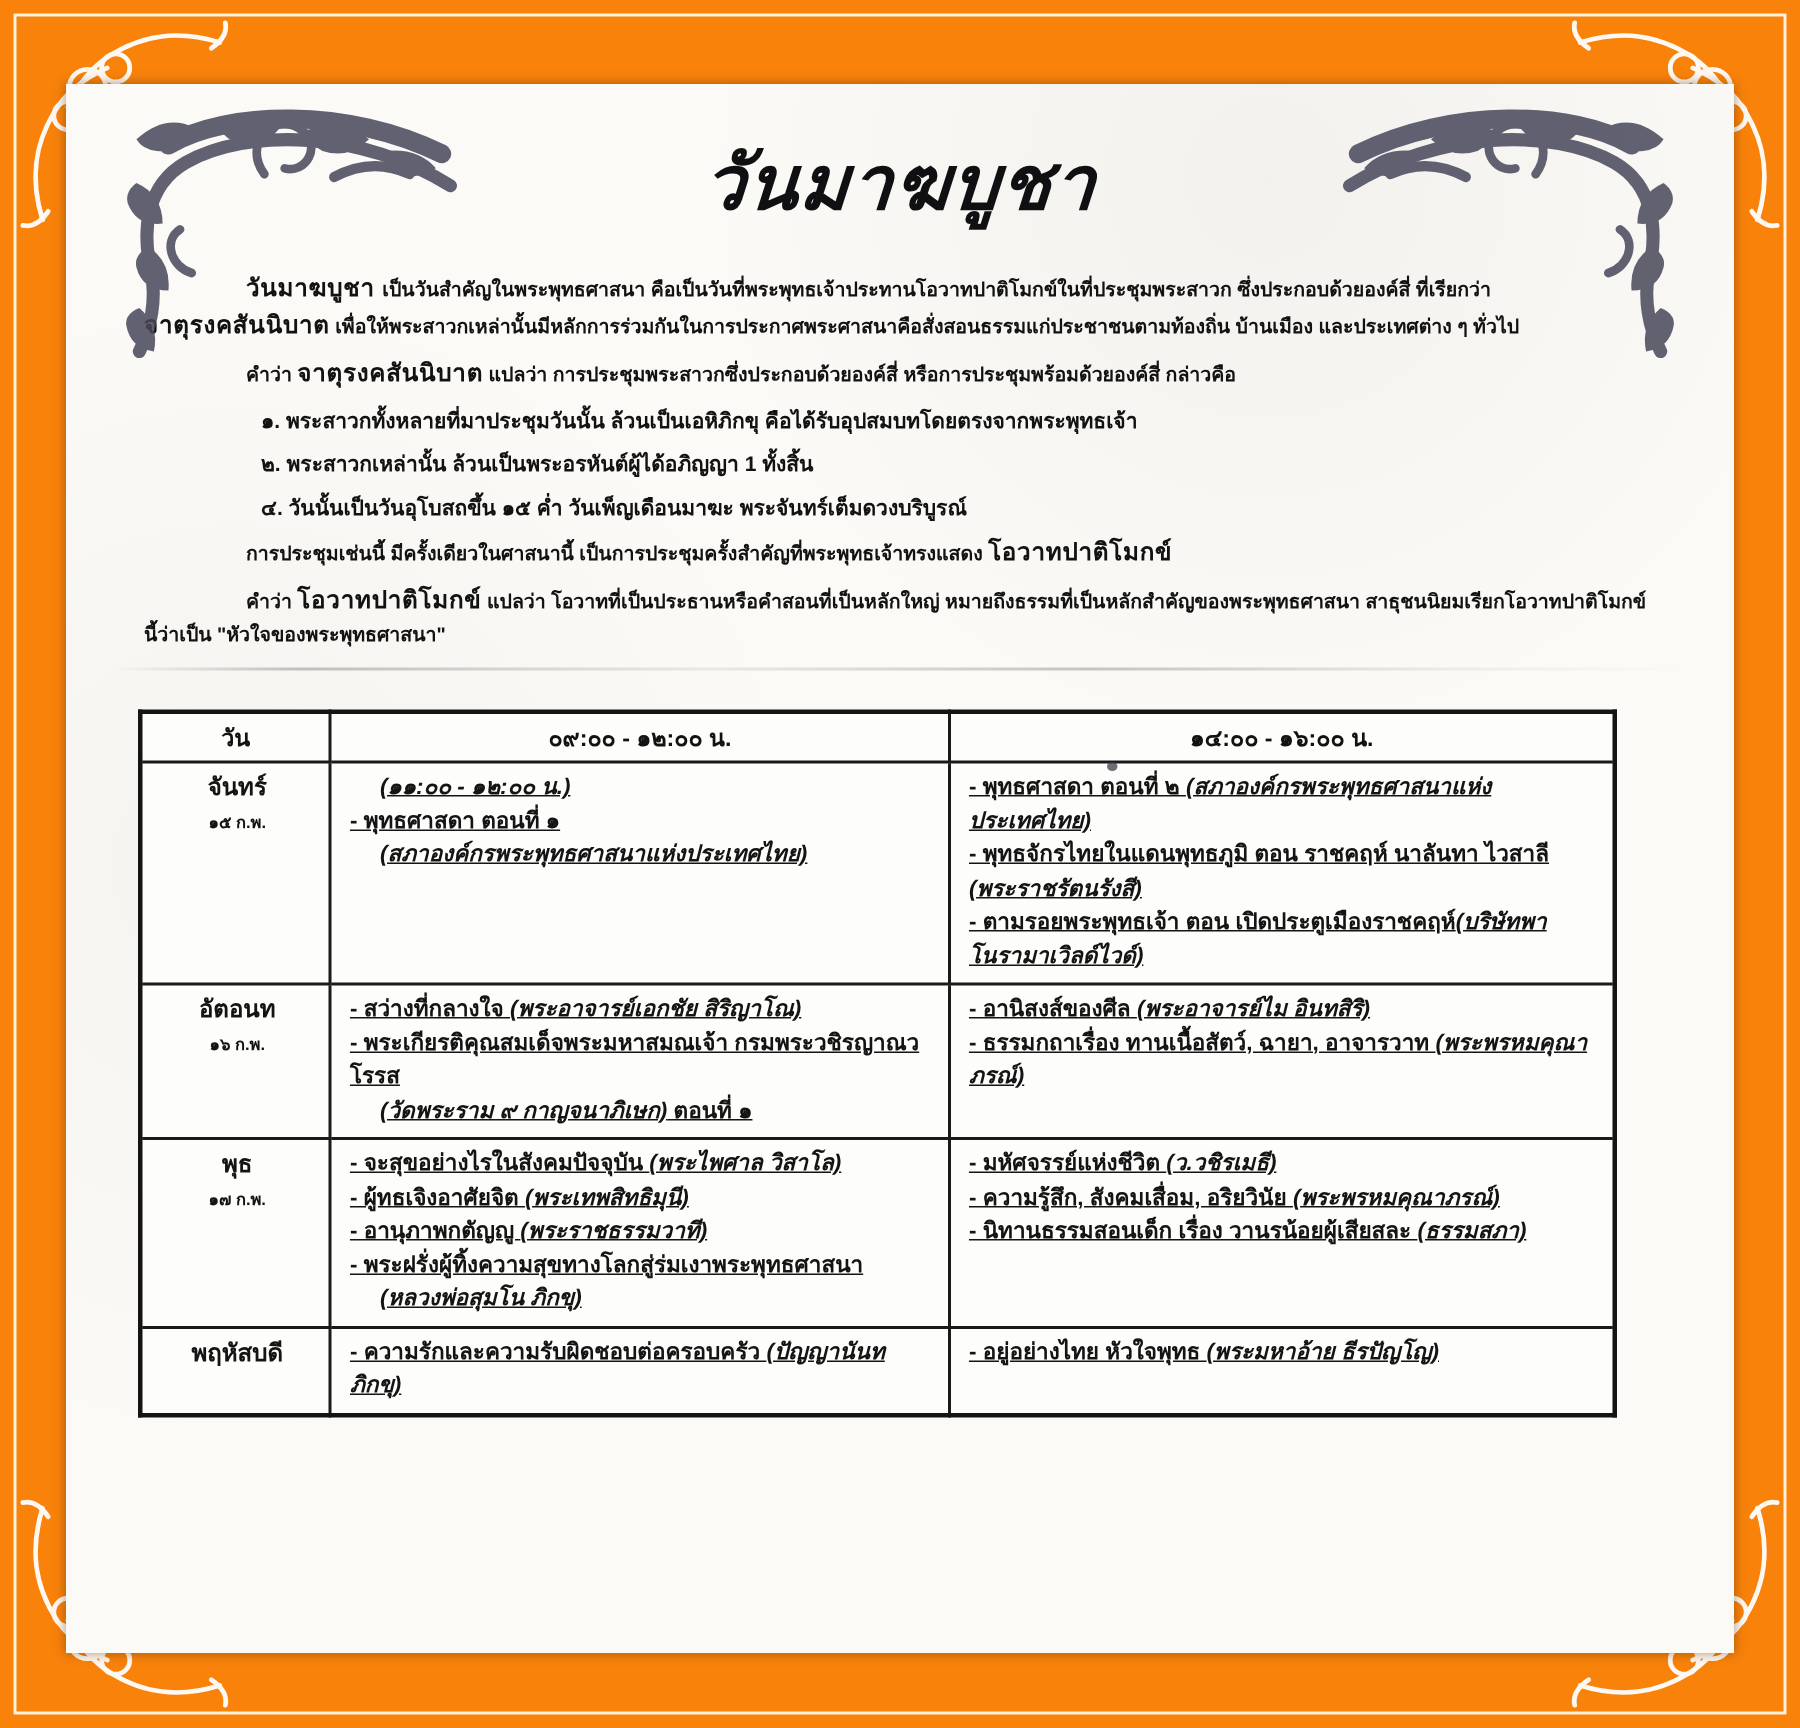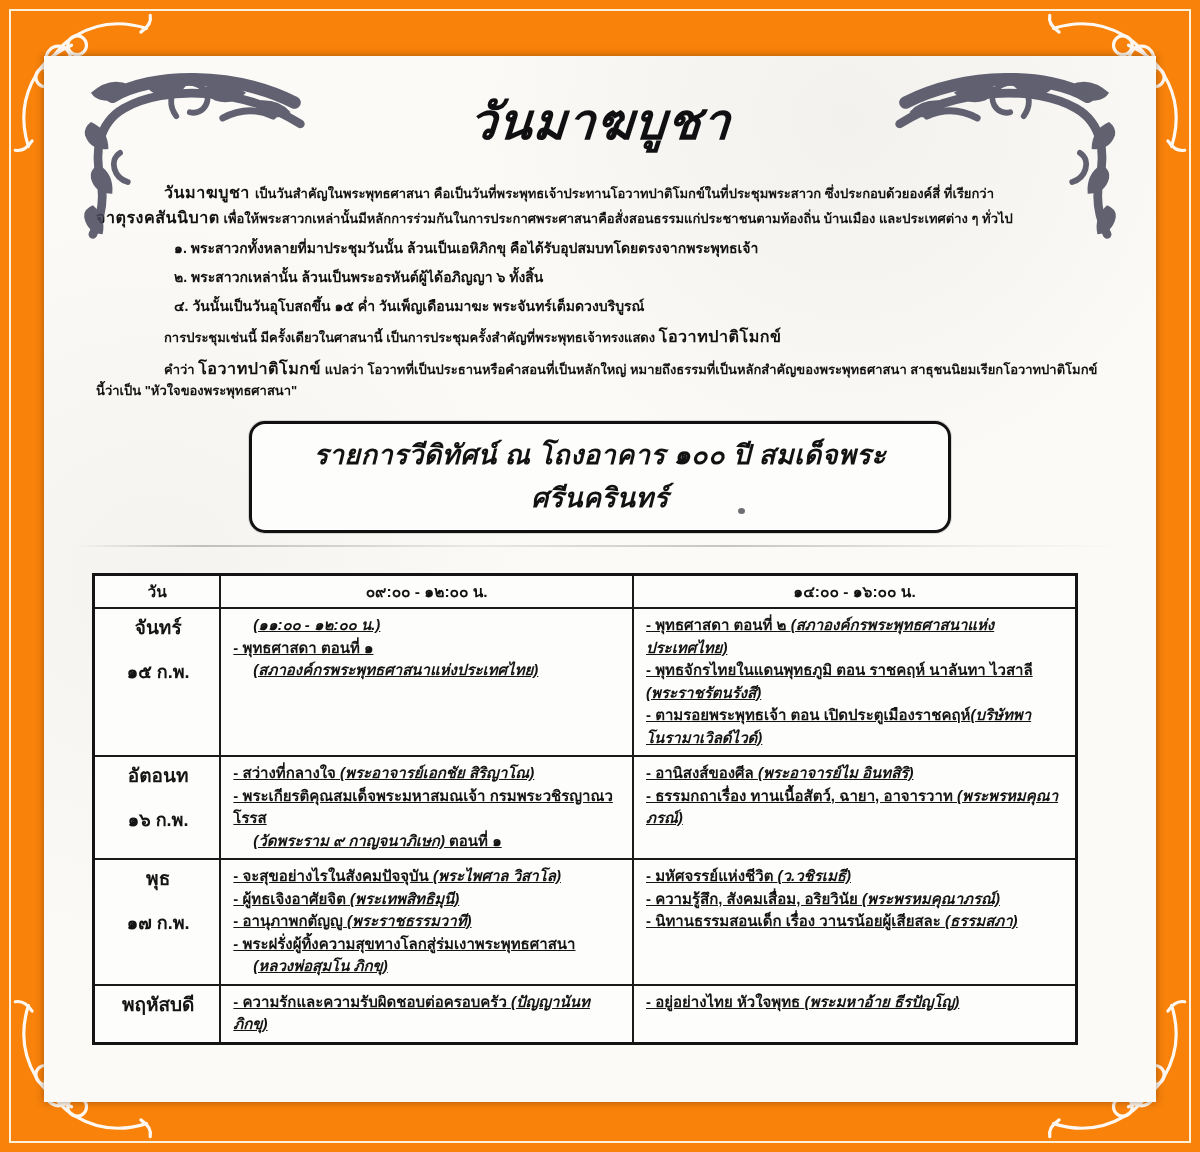--- a/index.html
+++ b/index.html
@@ -61,22 +61,22 @@
   }
   table.sched th,table.sched td{border:2px solid #1a1a1a;}
   table.sched th{
     font-size:15.5px;font-weight:800;color:#121212;padding:3px 4px;text-align:center;
   }
   table.sched td{
     font-size:15px;font-weight:700;color:#141414;
     padding:5px 10px 6px 12px;vertical-align:top;line-height:1.5;
   }
   td.day-cell{text-align:center;padding-top:8px;}
-  td.day-cell .day{font-size:19px;}
-  td.day-cell .date{font-size:18px;margin-top:16px;}
+  td.day-cell .day{font-size:16px;}
+  td.day-cell .date{font-size:11px;margin-top:3px;}
   .cl{white-space:normal;text-decoration:underline;}
   .cl.cont{padding-left:20px;}
   td i{font-style:italic;}
 </style>
 </head>
 <body>
 
 <div class="frame">
   <div class="inset-line"></div>
 
@@ -162,30 +162,28 @@
         <path d="M34,60 q18,8 18,28 q-18,2 -24,-14 q-2,-8 6,-14 z"></path>
         <path d="M42,104 q16,10 14,30 q-18,0 -22,-16 q-2,-8 8,-14 z"></path>
         <path d="M36,146 q14,12 10,30 q-16,-2 -19,-18 q-1,-8 9,-12 z"></path>
       </g>
     </svg>
 
     <h1 class="title">วันมาฆบูชา</h1>
 
     <div class="body-text" id="body-text">
         <p><span class="bd">วันมาฆบูชา </span><span>เป็นวันสำคัญในพระพุทธศาสนา คือเป็นวันที่พระพุทธเจ้าประทานโอวาทปาติโมกข์ในที่ประชุมพระสาวก ซึ่งประกอบด้วยองค์สี่ ที่เรียกว่า </span><span class="bd">จาตุรงคสันนิบาต</span><span> เพื่อให้พระสาวกเหล่านั้นมีหลักการร่วมกันในการประกาศพระศาสนาคือสั่งสอนธรรมแก่ประชาชนตามท้องถิ่น บ้านเมือง และประเทศต่าง ๆ ทั่วไป</span></p>
+        <p><span>คำว่า </span><span class="bd">จาตุรงคสันนิบาต</span><span> แปลว่า การประชุมพระสาวกซึ่งประกอบด้วยองค์สี่ หรือการประชุมพร้อมด้วยองค์สี่ กล่าวคือ</span></p>
         <div class="li">๑. พระสาวกทั้งหลายที่มาประชุมวันนั้น ล้วนเป็นเอหิภิกขุ คือได้รับอุปสมบทโดยตรงจากพระพุทธเจ้า</div>
-        <div class="li">๒. พระสาวกเหล่านั้น ล้วนเป็นพระอรหันต์ผู้ได้อภิญญา ๖ ทั้งสิ้น</div>
+        <div class="li">๒. พระสาวกเหล่านั้น ล้วนเป็นพระอรหันต์ผู้ได้อภิญญา 1 ทั้งสิ้น</div>
         <div class="li">๔. วันนั้นเป็นวันอุโบสถขึ้น ๑๕ ค่ำ วันเพ็ญเดือนมาฆะ พระจันทร์เต็มดวงบริบูรณ์</div>
         <p><span>การประชุมเช่นนี้ มีครั้งเดียวในศาสนานี้ เป็นการประชุมครั้งสำคัญที่พระพุทธเจ้าทรงแสดง </span><span class="bd">โอวาทปาติโมกข์</span></p>
         <p><span>คำว่า </span><span class="bd">โอวาทปาติโมกข์</span><span> แปลว่า โอวาทที่เป็นประธานหรือคำสอนที่เป็นหลักใหญ่ หมายถึงธรรมที่เป็นหลักสำคัญของพระพุทธศาสนา สาธุชนนิยมเรียกโอวาทปาติโมกข์นี้ว่าเป็น "หัวใจของพระพุทธศาสนา"</span></p>
       </div>
 
-    <div class="notice">
-      <span>รายการวีดิทัศน์  ณ  โถงอาคาร ๑๐๐ ปี สมเด็จพระศรีนครินทร์</span>
-    </div>
 
     <div class="scan-line"></div>
     <div class="speck" style="left:694px;top:452px;width:7px;height:6px;opacity:.75"></div>
 
     <table class="sched">
       <colgroup>
           <col style="width:127px">
           <col style="width:414px">
           <col style="width:445px">
         </colgroup>

